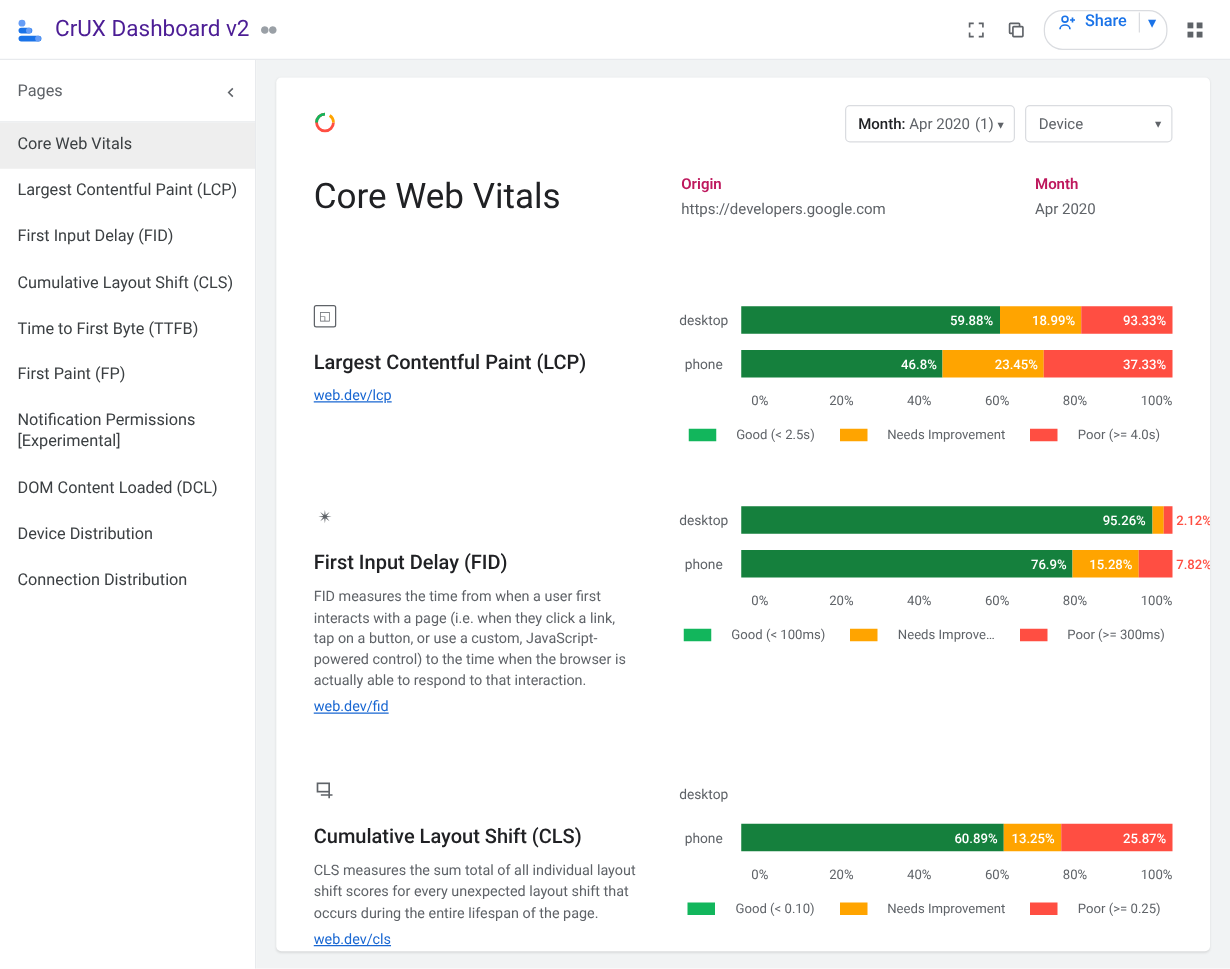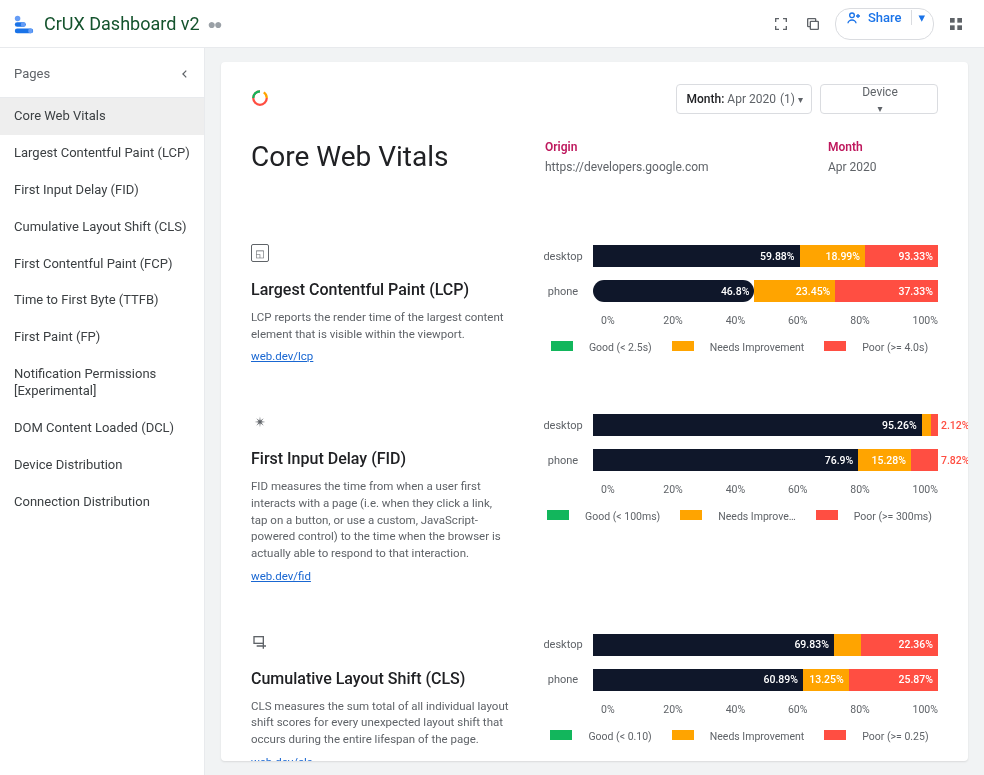--- a/index.html
+++ b/index.html
@@ -19,21 +19,21 @@
     padding: 0 12px;
     border-bottom: 1px solid #e8eaed;
   }
   .logo-mark {
     width: 24px; height: 24px;
     display: flex; align-items: center; justify-content: center;
     margin-right: 8px;
   }
   .app-title {
     font-size: 18px;
-    color: #14532d;
+    color: #4c1d95;
     font-weight: 400;
   }
   .top-dots {
     margin-left: 8px;
     color: #9aa0a6;
     font-size: 14px;
     letter-spacing: -2px;
   }
   .top-spacer { flex: 1; }
   .top-icn {
@@ -124,21 +124,21 @@
     display: flex;
     align-items: center;
     padding: 0 8px 0 10px;
     font-size: 12px;
     color: #3c4043;
     cursor: pointer;
     gap: 4px;
     min-width: 120px;
     justify-content: space-between;
   }
-  .selector.small { min-width: 118px; flex-direction: column; }
+  .selector.small { min-width: 118px; }
   .selector .lbl { color: #202124; font-weight: 500; }
   .selector .val { color: #5f6368; font-weight: 400; }
   .selector .arrow { color: #5f6368; font-size: 10px; }
   .selector + .selector { margin-left: 8px; }
   
   .hero {
     margin-top: 26px;
     display: flex;
     gap: 24px;
   }
@@ -219,21 +219,21 @@
     align-items: center;
     justify-content: flex-end;
     padding-right: 5px;
     font-size: 10.5px;
     font-weight: 500;
     color: #fff;
     white-space: nowrap;
     overflow: visible;
     position: relative;
   }
-  .seg.good  { background: #0f172a; }
+  .seg.good  { background: #15803d; }
   .seg.ni    { background: #ffa400; }
   .seg.poor  { background: #ff4e42; }
   .seg .out {
     position: absolute;
     left: 100%;
     margin-left: 3px;
     color: #ff4e42;
   }
   .seg.ni .out { color: #c77800; }
   .axis {
@@ -246,21 +246,21 @@
   .tick { flex: 1; text-align: left; }
   .tick:last-child { text-align: right; flex: 0 0 auto; }
   .legend {
     display: flex;
     justify-content: center;
     gap: 20px;
     margin-top: 14px;
     font-size: 10.5px;
     color: #5f6368;
   }
-  .legend-item { display: flex; align-items: flex-start; gap: 16px; }
+  .legend-item { display: flex; align-items: center; gap: 16px; }
   .legend-swatch { width: 22px; height: 10px; }
   .legend-swatch.good { background: #12b65c; }
   .legend-swatch.ni   { background: #ffa400; }
   .legend-swatch.poor { background: #ff4e42; }
 </style>
 </head>
 <body>
 
 <div class="topbar">
   <span class="logo-mark">
@@ -314,21 +314,20 @@
         <svg width="10" height="10" viewBox="0 0 24 24" fill="none" stroke="#5f6368" stroke-width="3">
             <path d="M15 4l-8 8 8 8"></path>
           </svg>
       </span>
     </div>
     <ul class="nav-list" id="nav-list">
         <li class="nav-item selected">Core Web Vitals</li>
         <li class="nav-item">Largest Contentful Paint (LCP)</li>
         <li class="nav-item">First Input Delay (FID)</li>
         <li class="nav-item">Cumulative Layout Shift (CLS)</li>
-        <li class="nav-item">First Contentful Paint (FCP)</li>
         <li class="nav-item">Time to First Byte (TTFB)</li>
         <li class="nav-item">First Paint (FP)</li>
         <li class="nav-item">Notification Permissions [Experimental]</li>
         <li class="nav-item">DOM Content Loaded (DCL)</li>
         <li class="nav-item">Device Distribution</li>
         <li class="nav-item">Connection Distribution</li>
       </ul>
   </div>
 
   <div class="stage">
@@ -370,35 +369,35 @@
             <div class="meta-col">
               <div class="meta-label">Month</div>
               <div class="meta-value">Apr 2020</div>
             </div>
           </div>
         </div>
       </div>
 
       <div id="metrics-host">
           <div class="metric">
-            <div class="metric-left"><span class="metric-icon">◱</span><h3 class="metric-title">Largest Contentful Paint (LCP)</h3><p class="metric-desc">LCP reports the render time of the largest content element that is visible within the viewport.</p><a class="metric-link">web.dev/lcp</a></div>
+            <div class="metric-left"><span class="metric-icon">◱</span><h3 class="metric-title">Largest Contentful Paint (LCP)</h3><a class="metric-link">web.dev/lcp</a></div>
             <div class="metric-right">
               <div class="chart">
                 <div class="bar-row">
                   <div class="bar-label">desktop</div>
                   <div class="bar-track">
                     <div class="seg good" style="width: 59.88%;">59.88%</div>
                     <div class="seg ni" style="width: 18.99%;">18.99%</div>
                     <div class="seg poor" style="width: 21.13%;">93.33%</div>
                   </div>
                 </div>
                 <div class="bar-row">
                   <div class="bar-label">phone</div>
                   <div class="bar-track">
-                    <div class="seg good" style="width: 46.8%; border-radius: 11px;">46.8%</div>
+                    <div class="seg good" style="width: 46.8%;">46.8%</div>
                     <div class="seg ni" style="width: 23.45%;">23.45%</div>
                     <div class="seg poor" style="width: 29.75%;">37.33%</div>
                   </div>
                 </div>
                 <div class="axis">
                   <div class="tick">0%</div>
                   <div class="tick">20%</div>
                   <div class="tick">40%</div>
                   <div class="tick">60%</div>
                   <div class="tick">80%</div>
@@ -474,27 +473,20 @@
             <div class="metric-left"><span class="metric-icon frameless">
                 <svg width="16" height="16" viewBox="0 0 24 24" fill="none" stroke="#5f6368" stroke-width="2">
                   <rect x="3" y="4" width="14" height="10"></rect>
                   <path d="M7 18h14M17 14v8"></path>
                 </svg>
               </span><h3 class="metric-title">Cumulative Layout Shift (CLS)</h3><p class="metric-desc">CLS measures the sum total of all individual layout shift scores for every unexpected layout shift that occurs during the entire lifespan of the page.</p><a class="metric-link">web.dev/cls</a></div>
             <div class="metric-right">
               <div class="chart">
                 <div class="bar-row">
                   <div class="bar-label">desktop</div>
-                  <div class="bar-track">
-                    <div class="seg good" style="width: 69.83%;">69.83%</div>
-                    <div class="seg ni" style="width: 7.81%;">
-                      <span class="out">7.81</span>
-                    </div>
-                    <div class="seg poor" style="width: 22.36%;">22.36%</div>
-                  </div>
                 </div>
                 <div class="bar-row">
                   <div class="bar-label">phone</div>
                   <div class="bar-track">
                     <div class="seg good" style="width: 60.89%;">60.89%</div>
                     <div class="seg ni" style="width: 13.25%;">13.25%</div>
                     <div class="seg poor" style="width: 25.87%;">25.87%</div>
                   </div>
                 </div>
                 <div class="axis">

